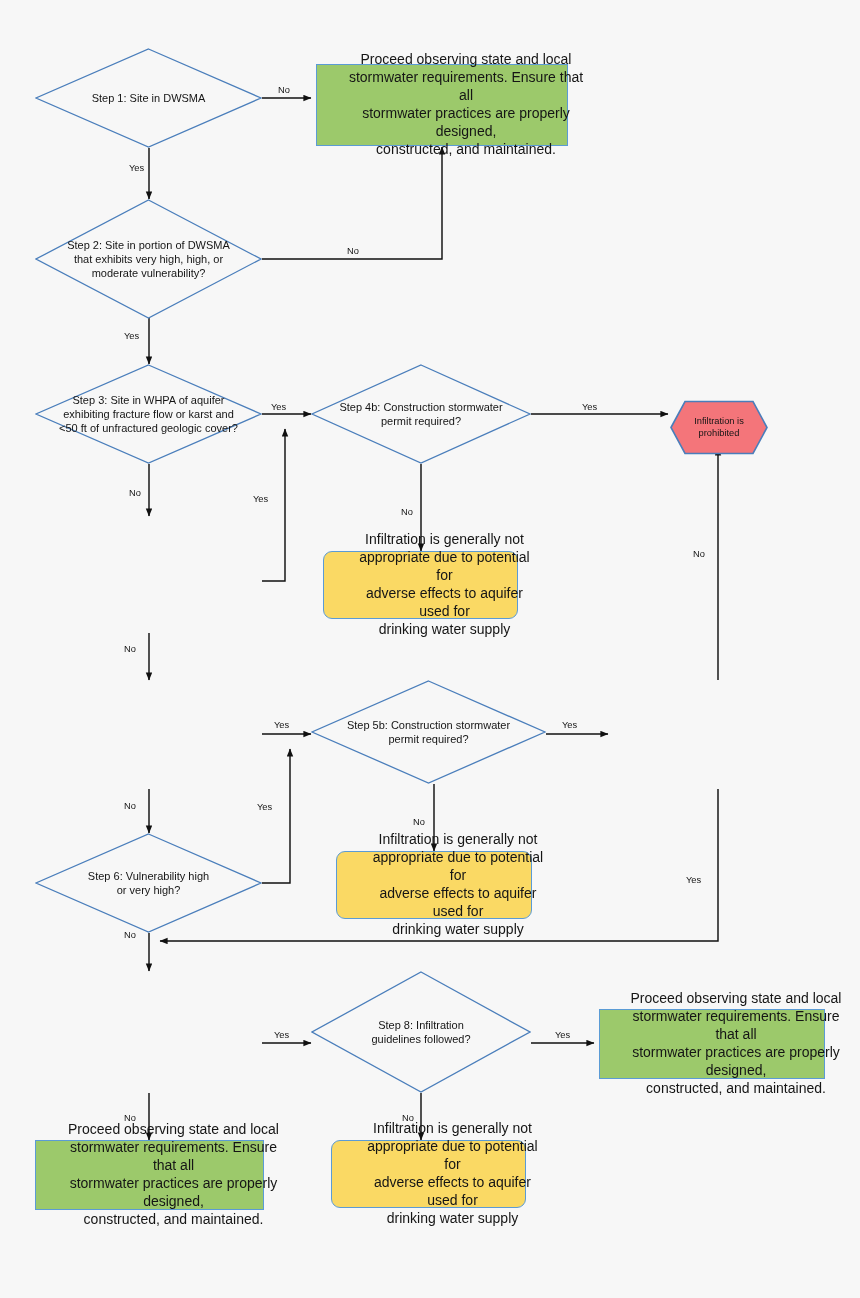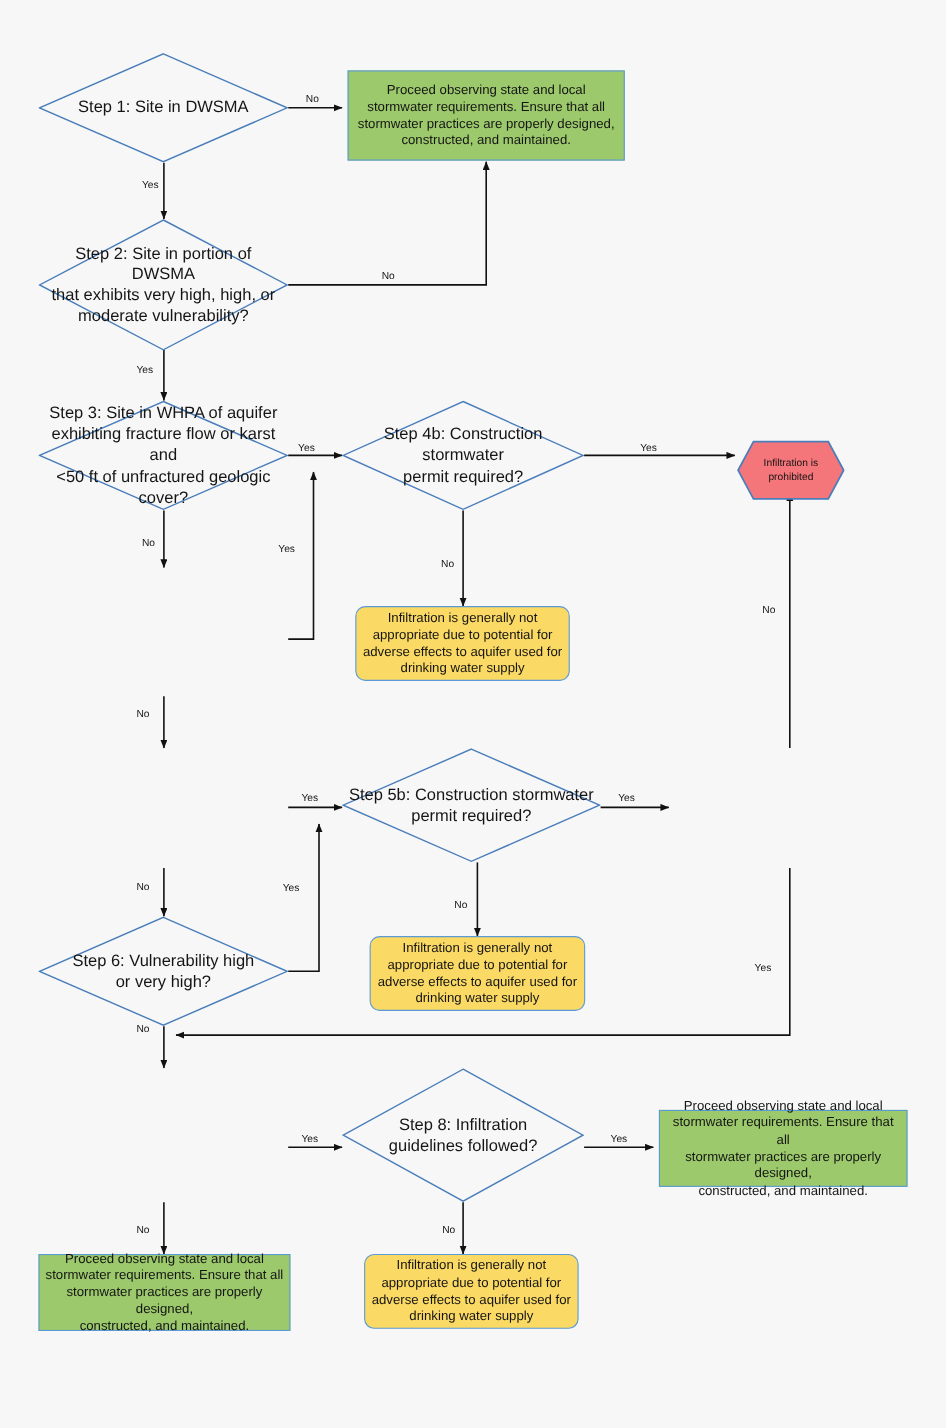--- a/index.html
+++ b/index.html
@@ -16,22 +16,22 @@
     position:absolute;left:0;top:0;width:100%;height:100%;
     display:flex;align-items:center;justify-content:center;
     text-align:center;
     color:#151515;
     line-height:1.28;
     white-space:pre-line;
     padding:0 6px;
     box-sizing:border-box;
     pointer-events:none;
   }
-  .diamond .lbl{font-size:15px;}
-  .rect .lbl{font-size:12px;}
+  .diamond .lbl{font-size:11px;}
+  .rect .lbl{font-size:14px;margin-left:24px;}
   .hex .lbl{font-size:9.3px;}
   .diamond svg,.hex svg{position:absolute;left:0;top:0;}
   .rect-box{
     position:absolute;left:0;top:0;width:100%;height:100%;
     box-sizing:border-box;
     border:1.4px solid #5b9bd5;
   }
   .rect.green .rect-box{background:#9cc96b;}
   .rect.yellow .rect-box{background:#fad964;border-radius:9px;}
   .edge-label{

